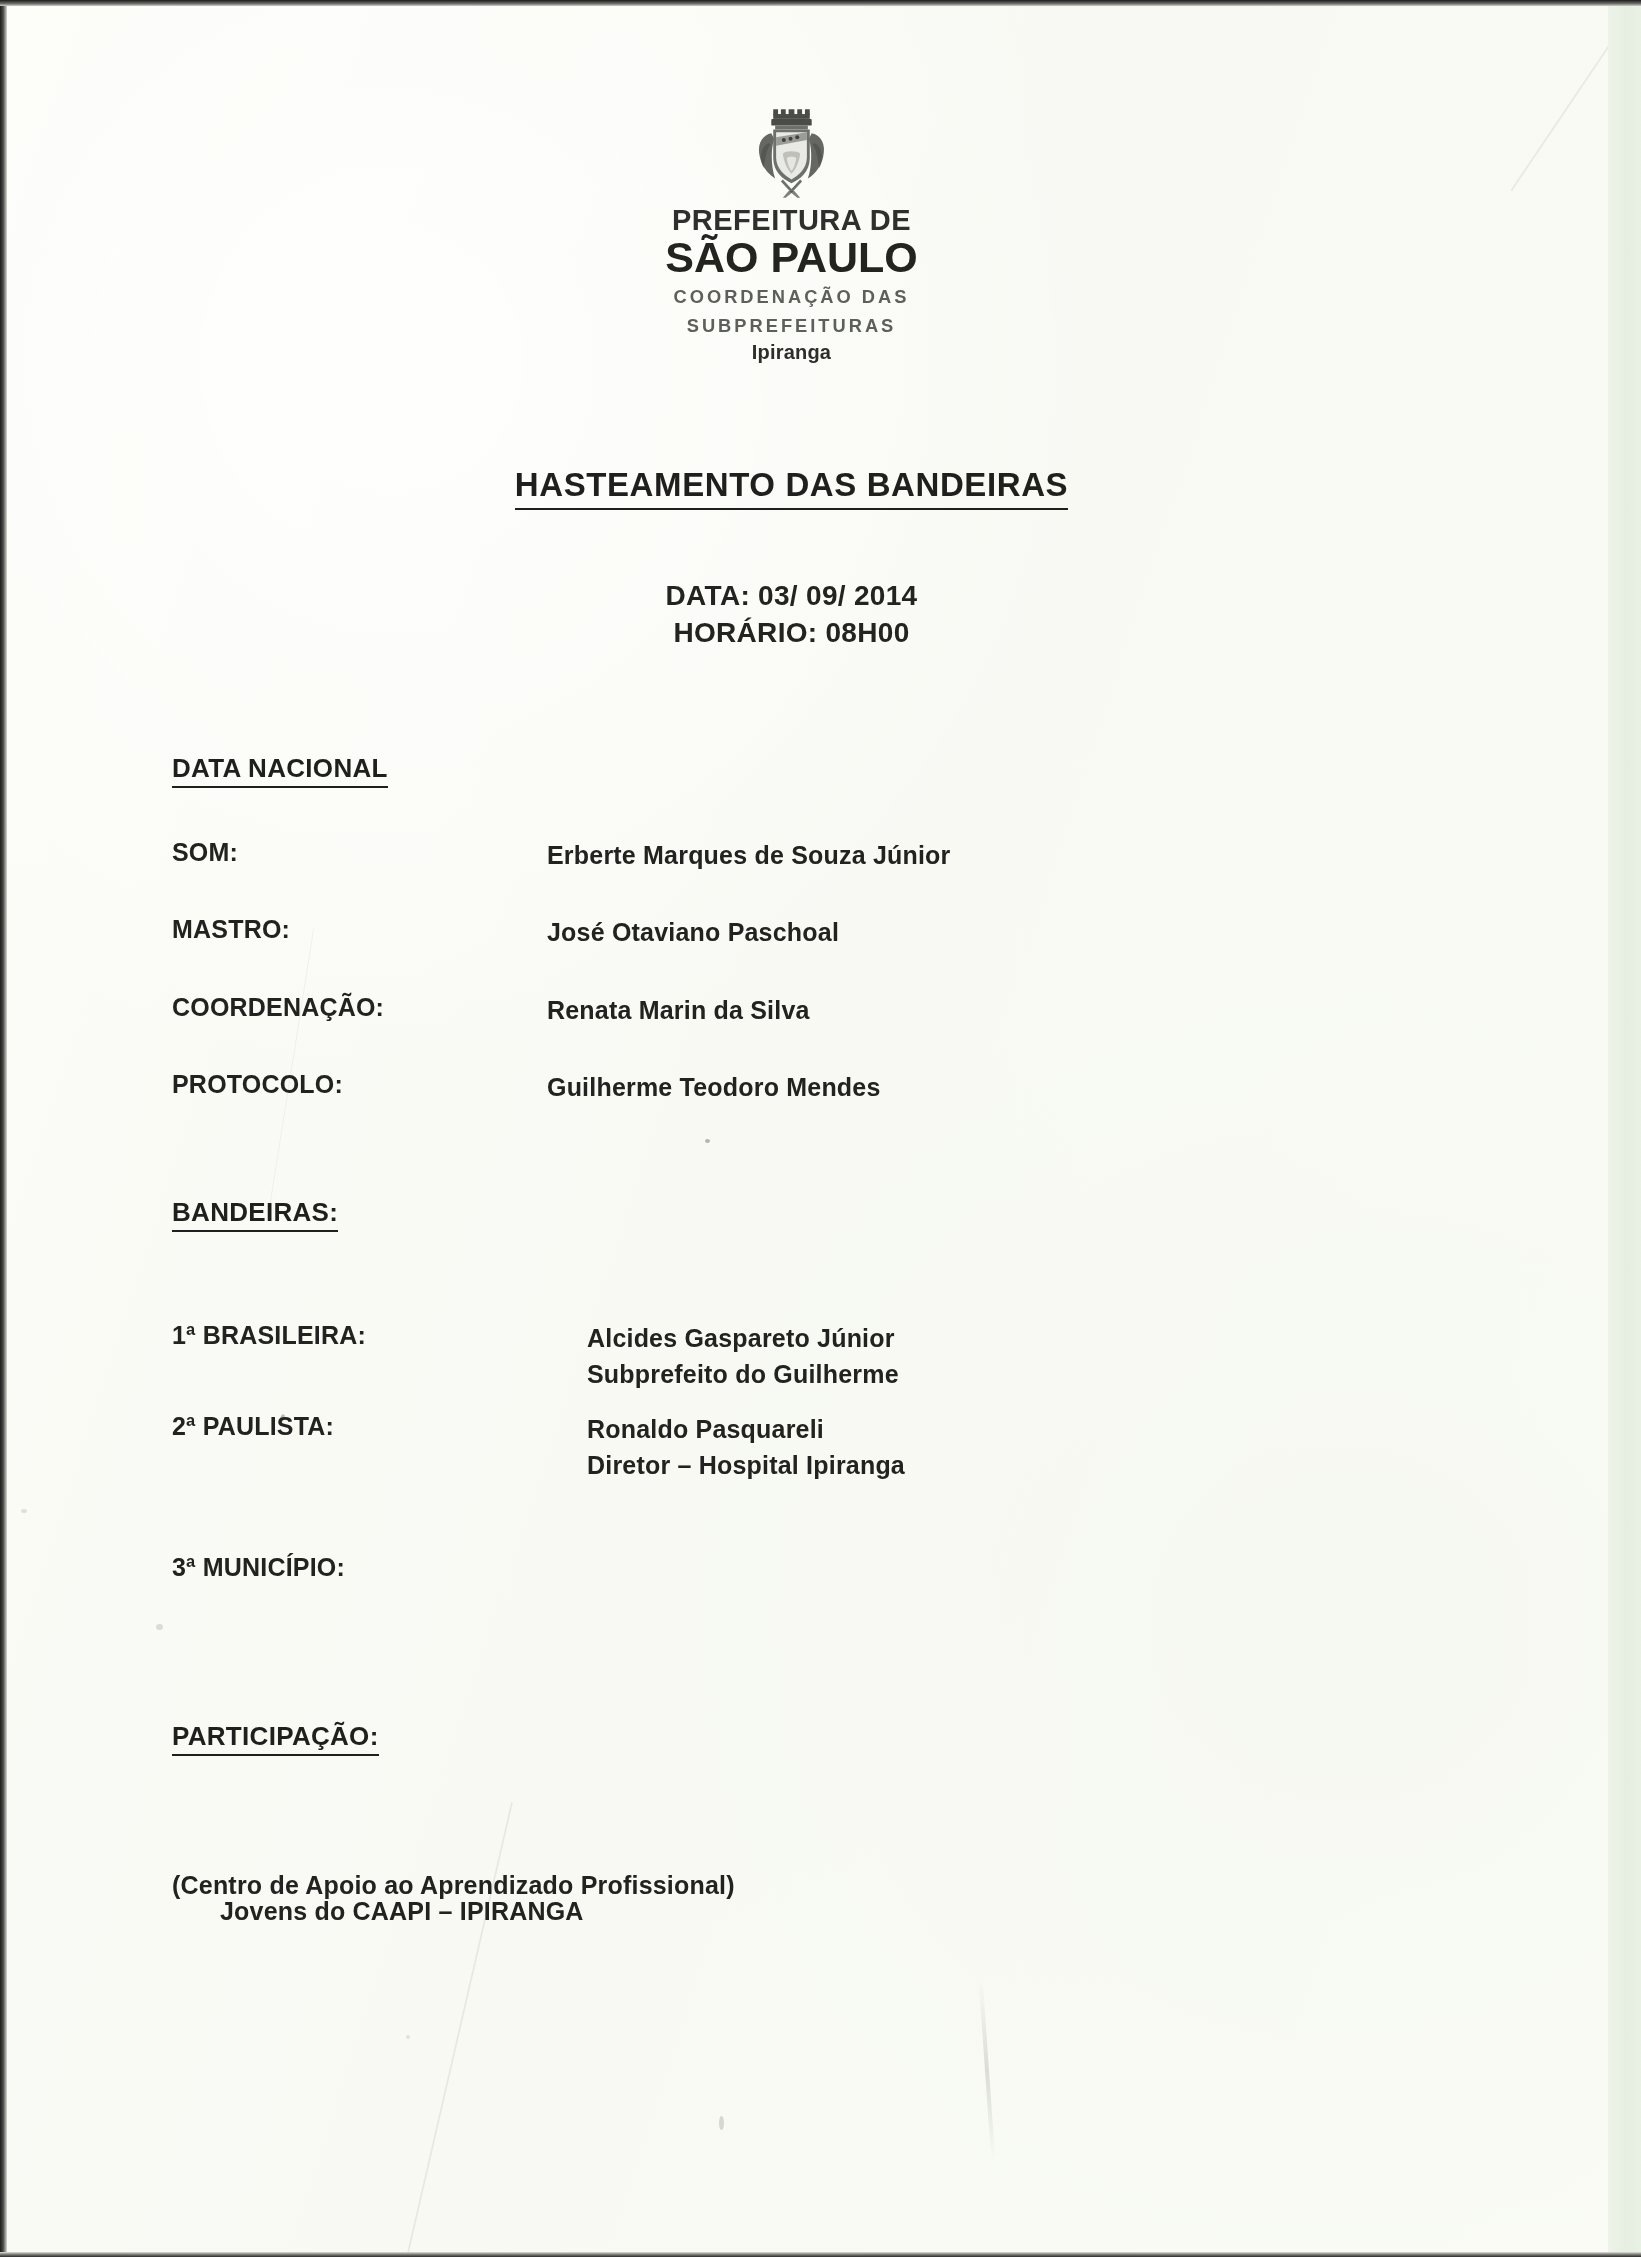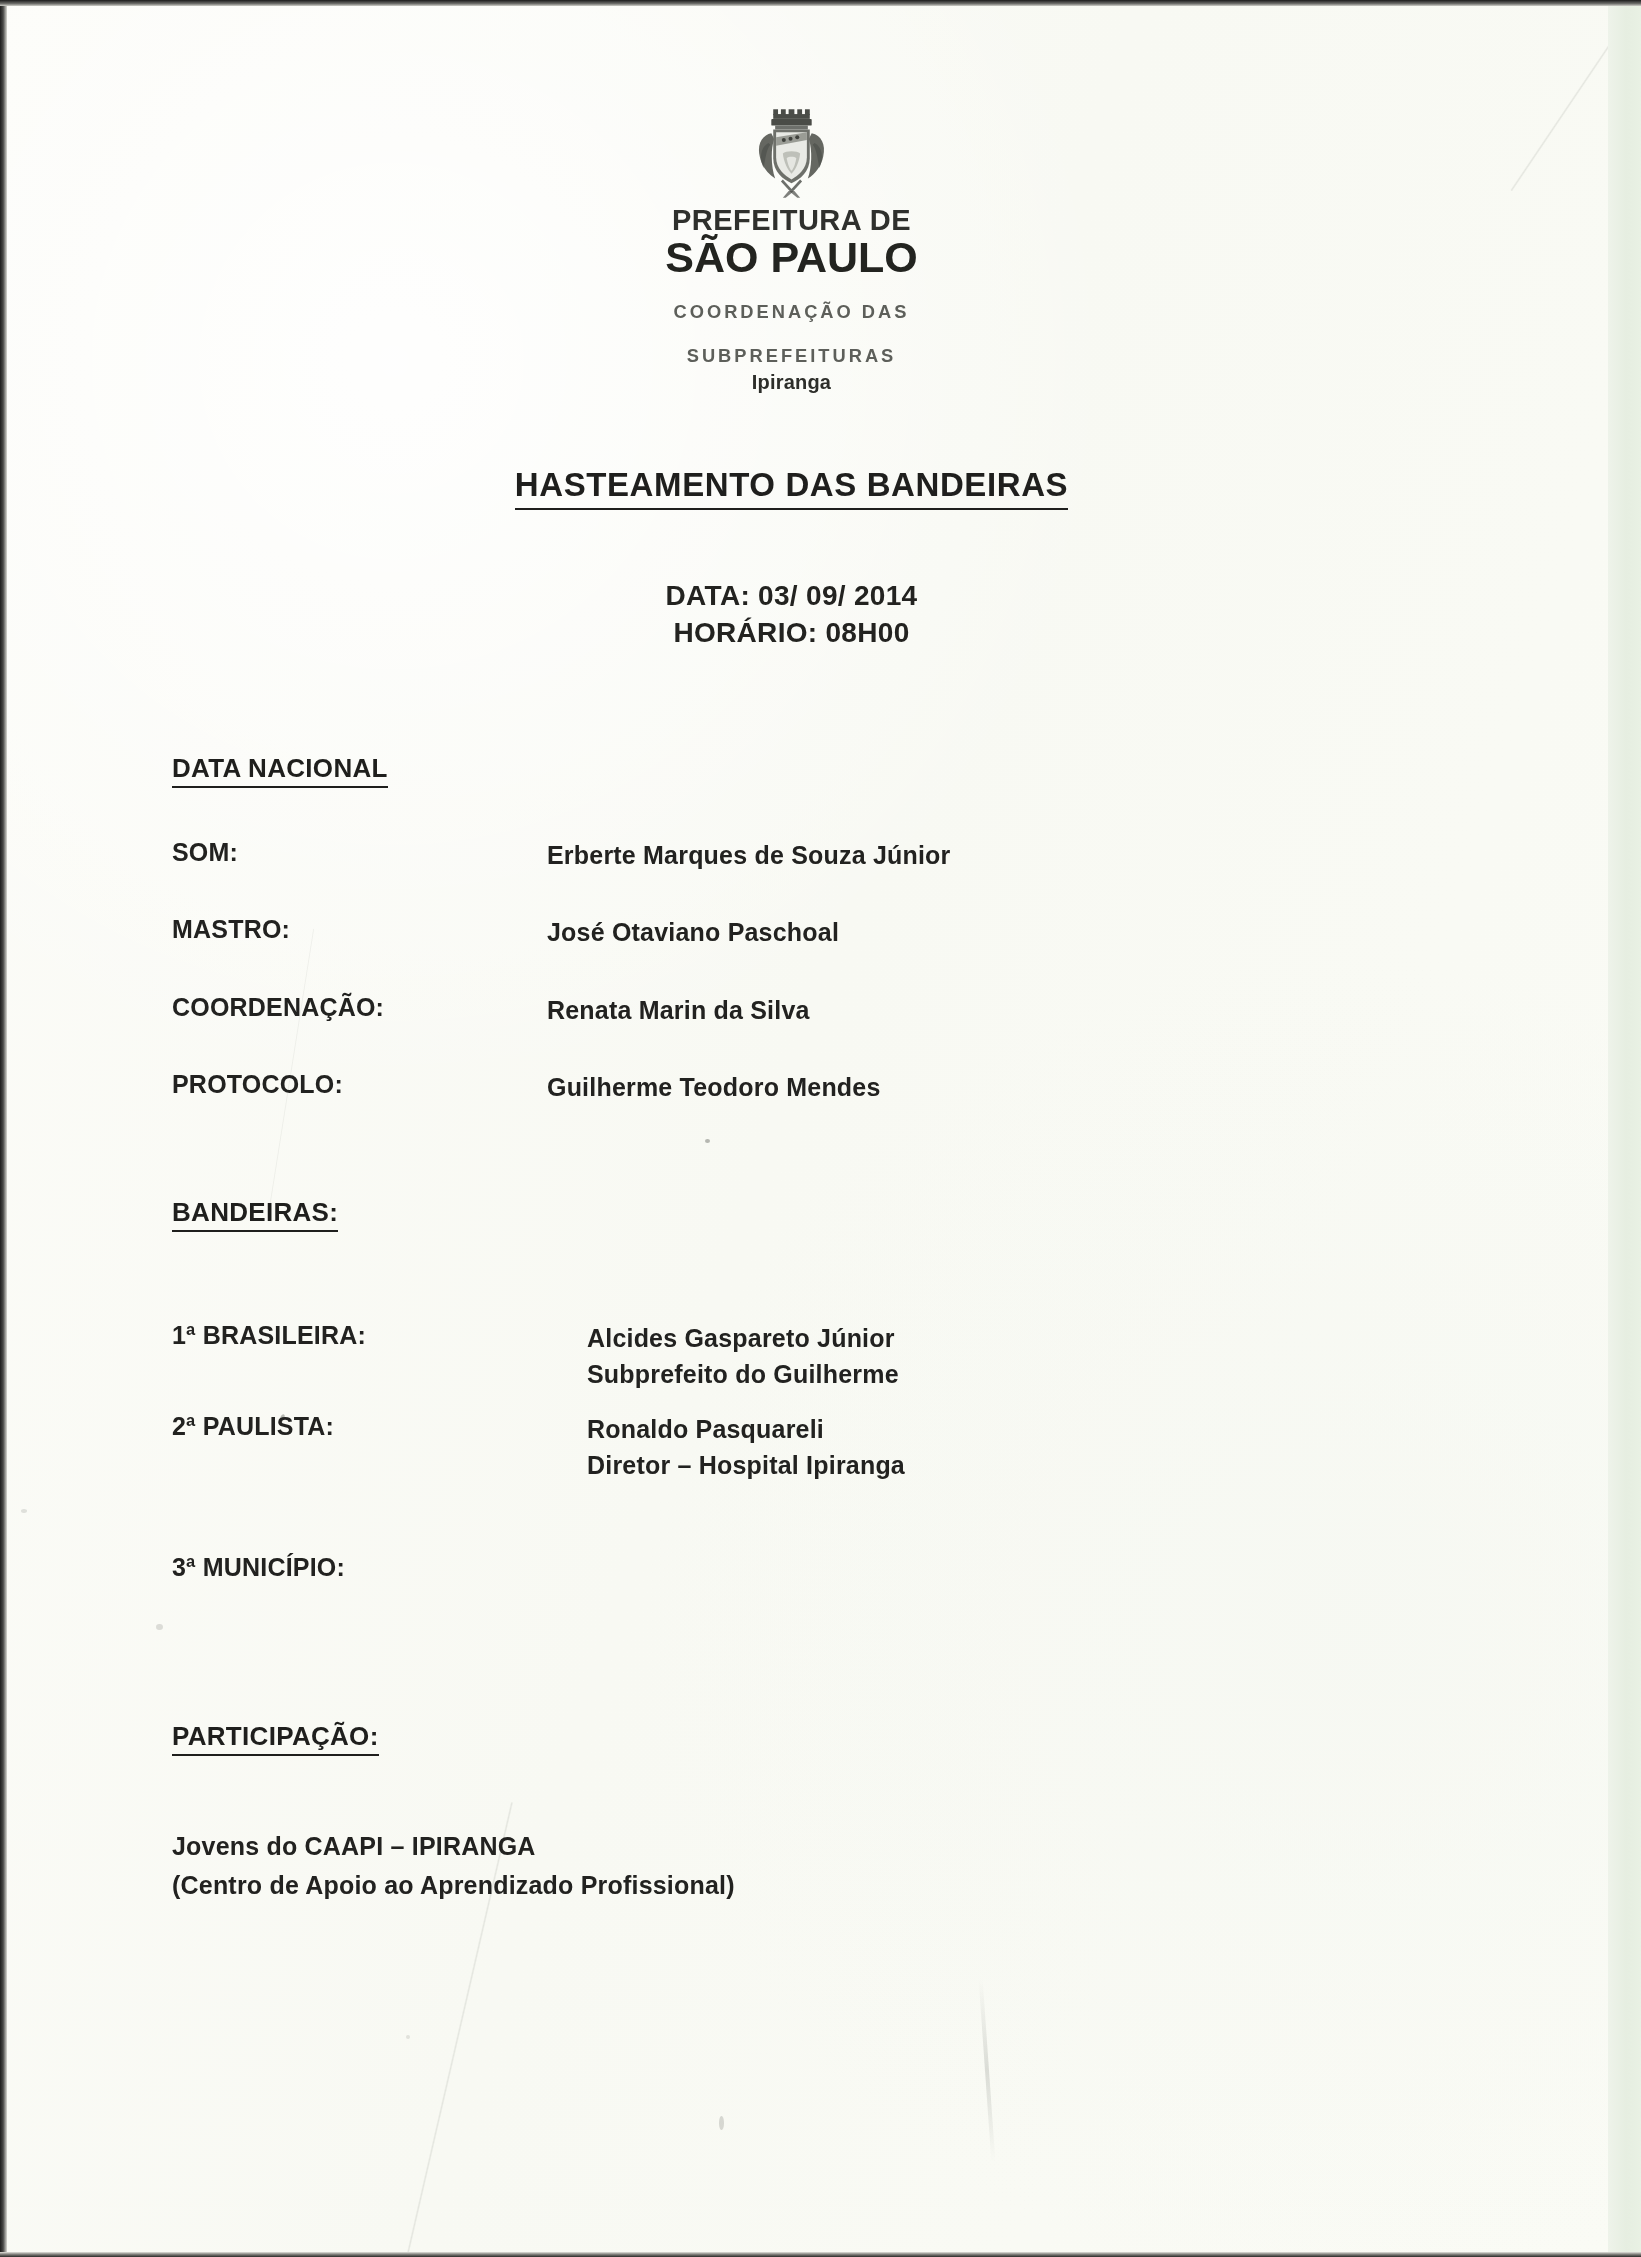--- a/index.html
+++ b/index.html
@@ -126,21 +126,21 @@
     color: #232420;
     line-height: 1.02;
     margin-top: 1px;
   }
   .brand-sub {
     font-size: 18.3px;
     font-weight: 700;
     letter-spacing: 3px;
     color: #5d5f5a;
     line-height: 1.28;
-    margin-top: 20px;
+    margin-top: 5px;
   }
   .brand-unit {
     font-size: 20px;
     font-weight: 700;
     color: #2d2e2a;
     letter-spacing: 0.2px;
     margin-top: 3.9px;
   }
 
   
@@ -223,21 +223,21 @@
 
   
   .part-line {
     position: absolute;
     left: 172px;
     font-size: 25px;
     font-weight: 700;
     color: #222220;
     letter-spacing: 0.2px;
   }
-  .p-1 { top: 1832px; }
+  .p-1 { top: 1897px; margin-left: 48px; }
   .p-2 { top: 1871px; }
 </style>
 </head>
 <body>
 
 <div class="scan-page">
 
   <div class="paper-shade"></div>
 
   <div class="crease c1"></div>

